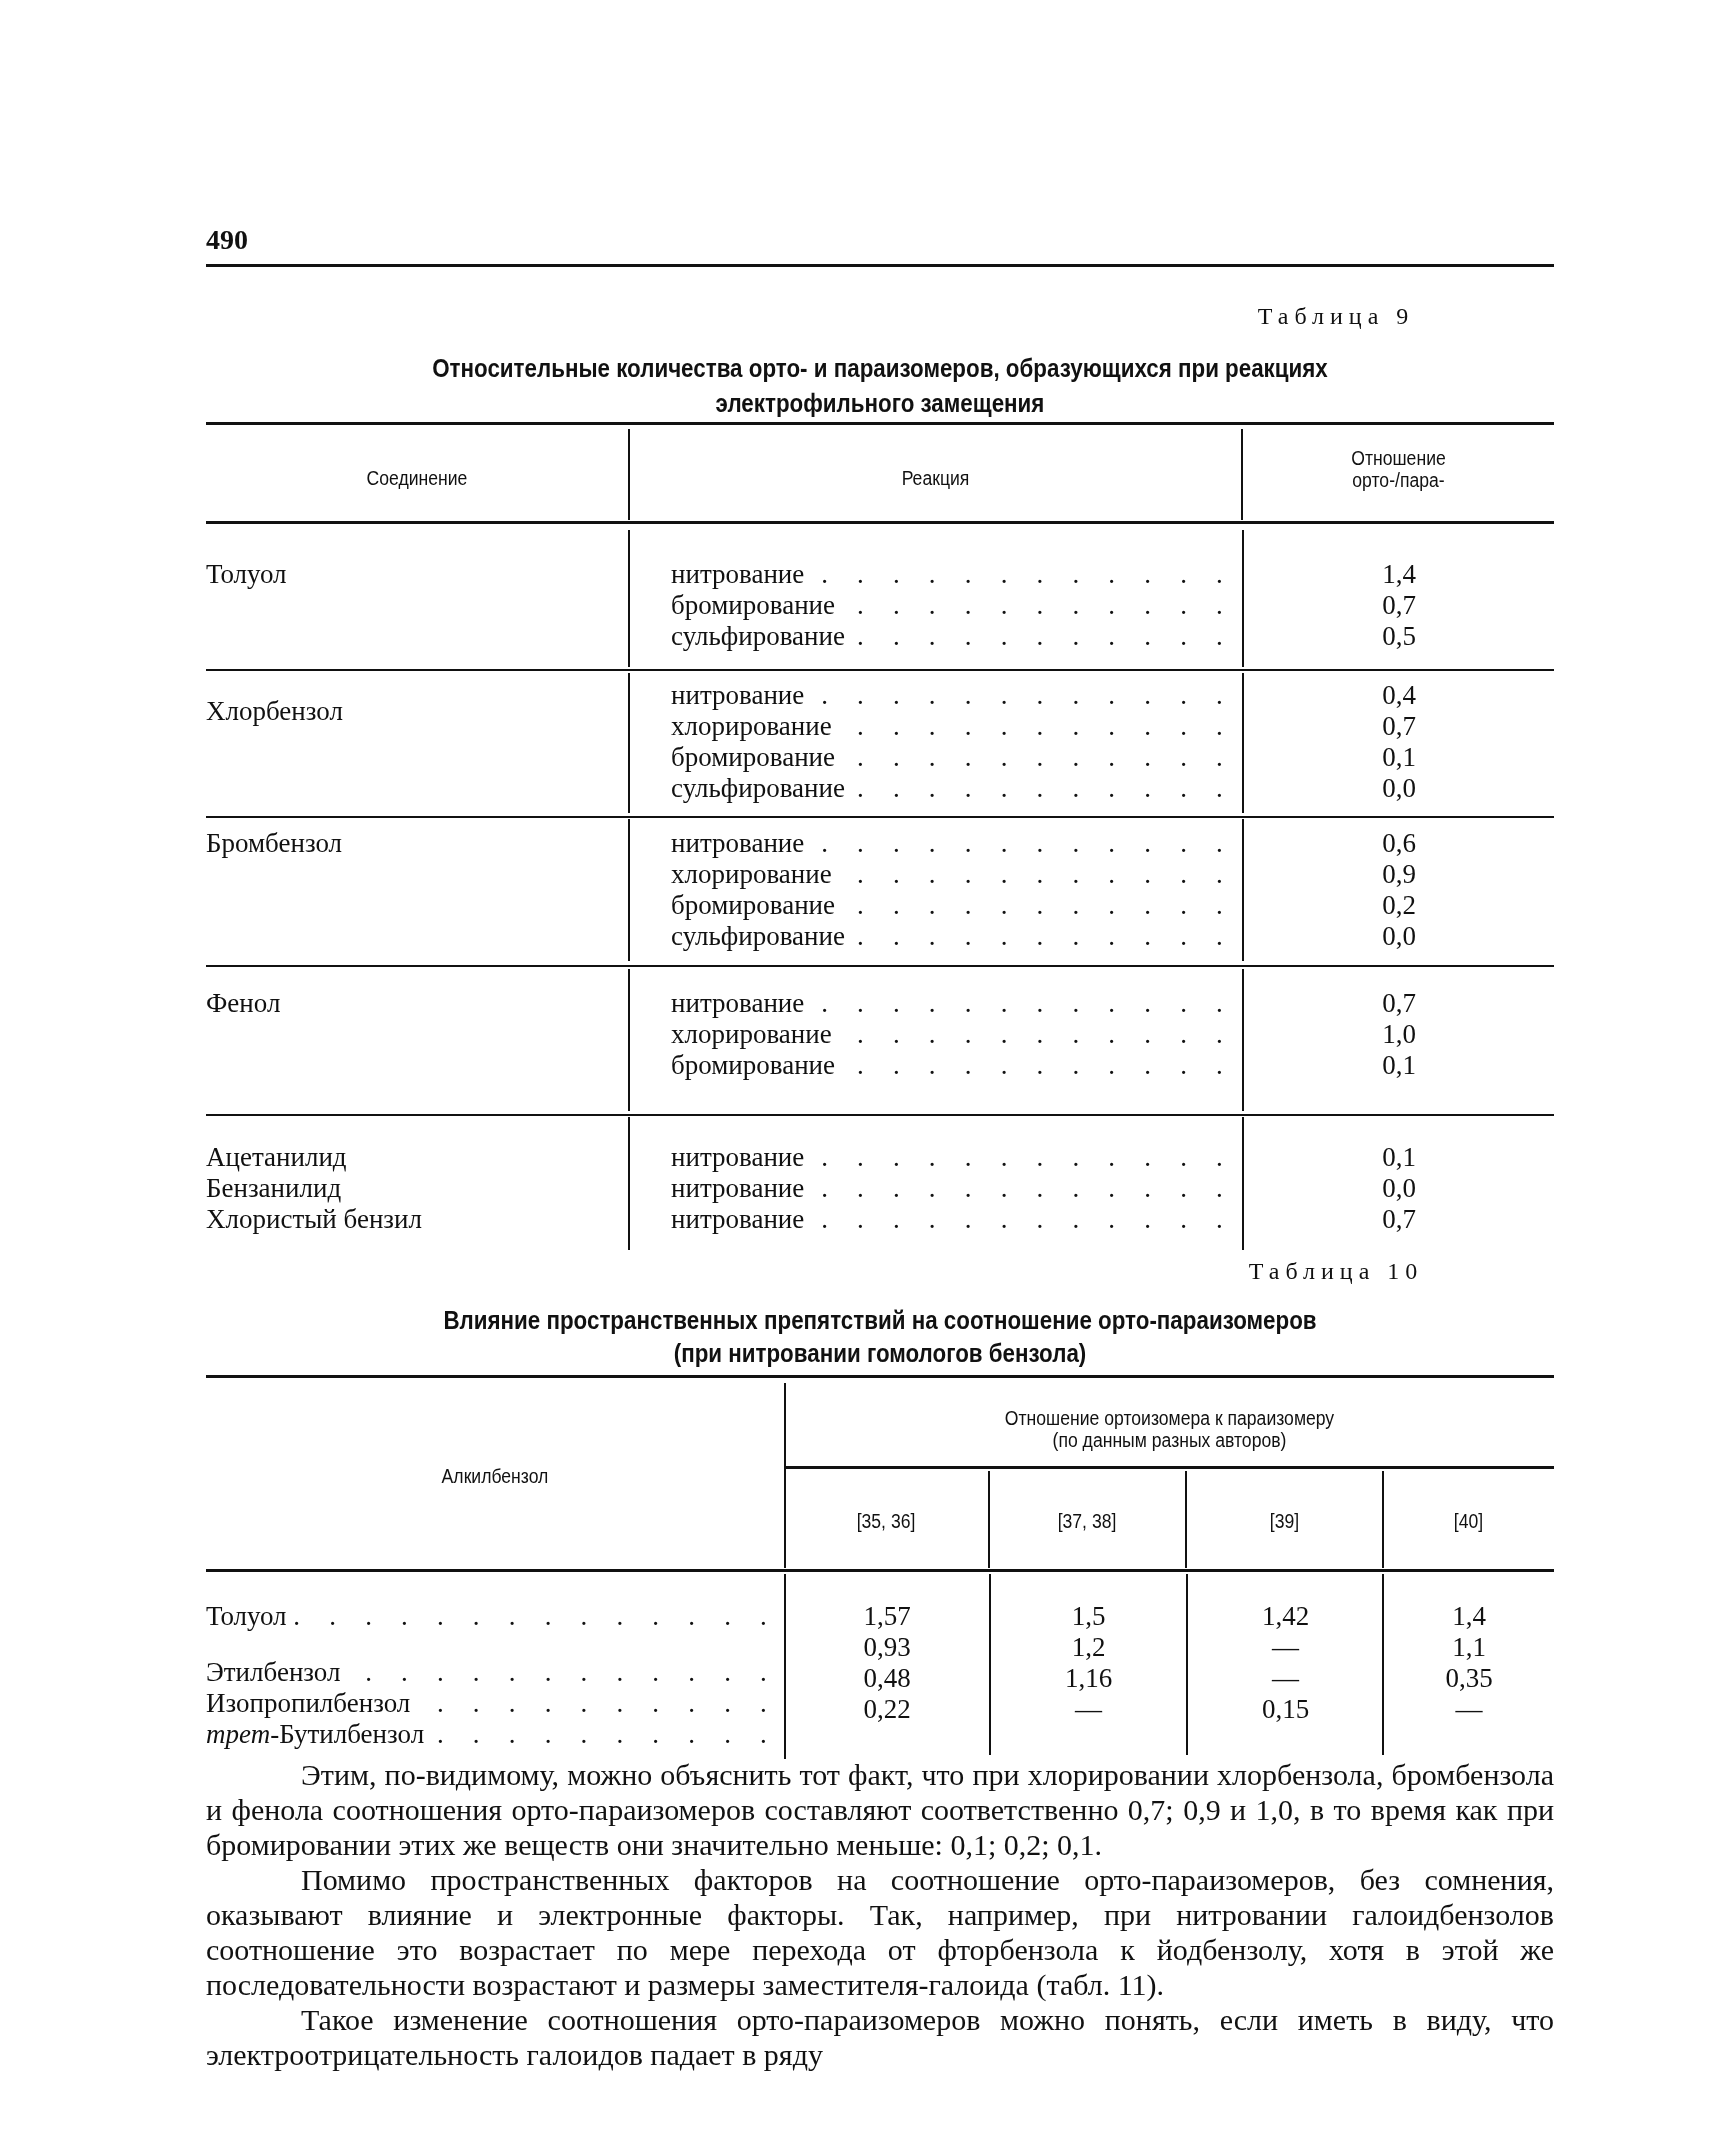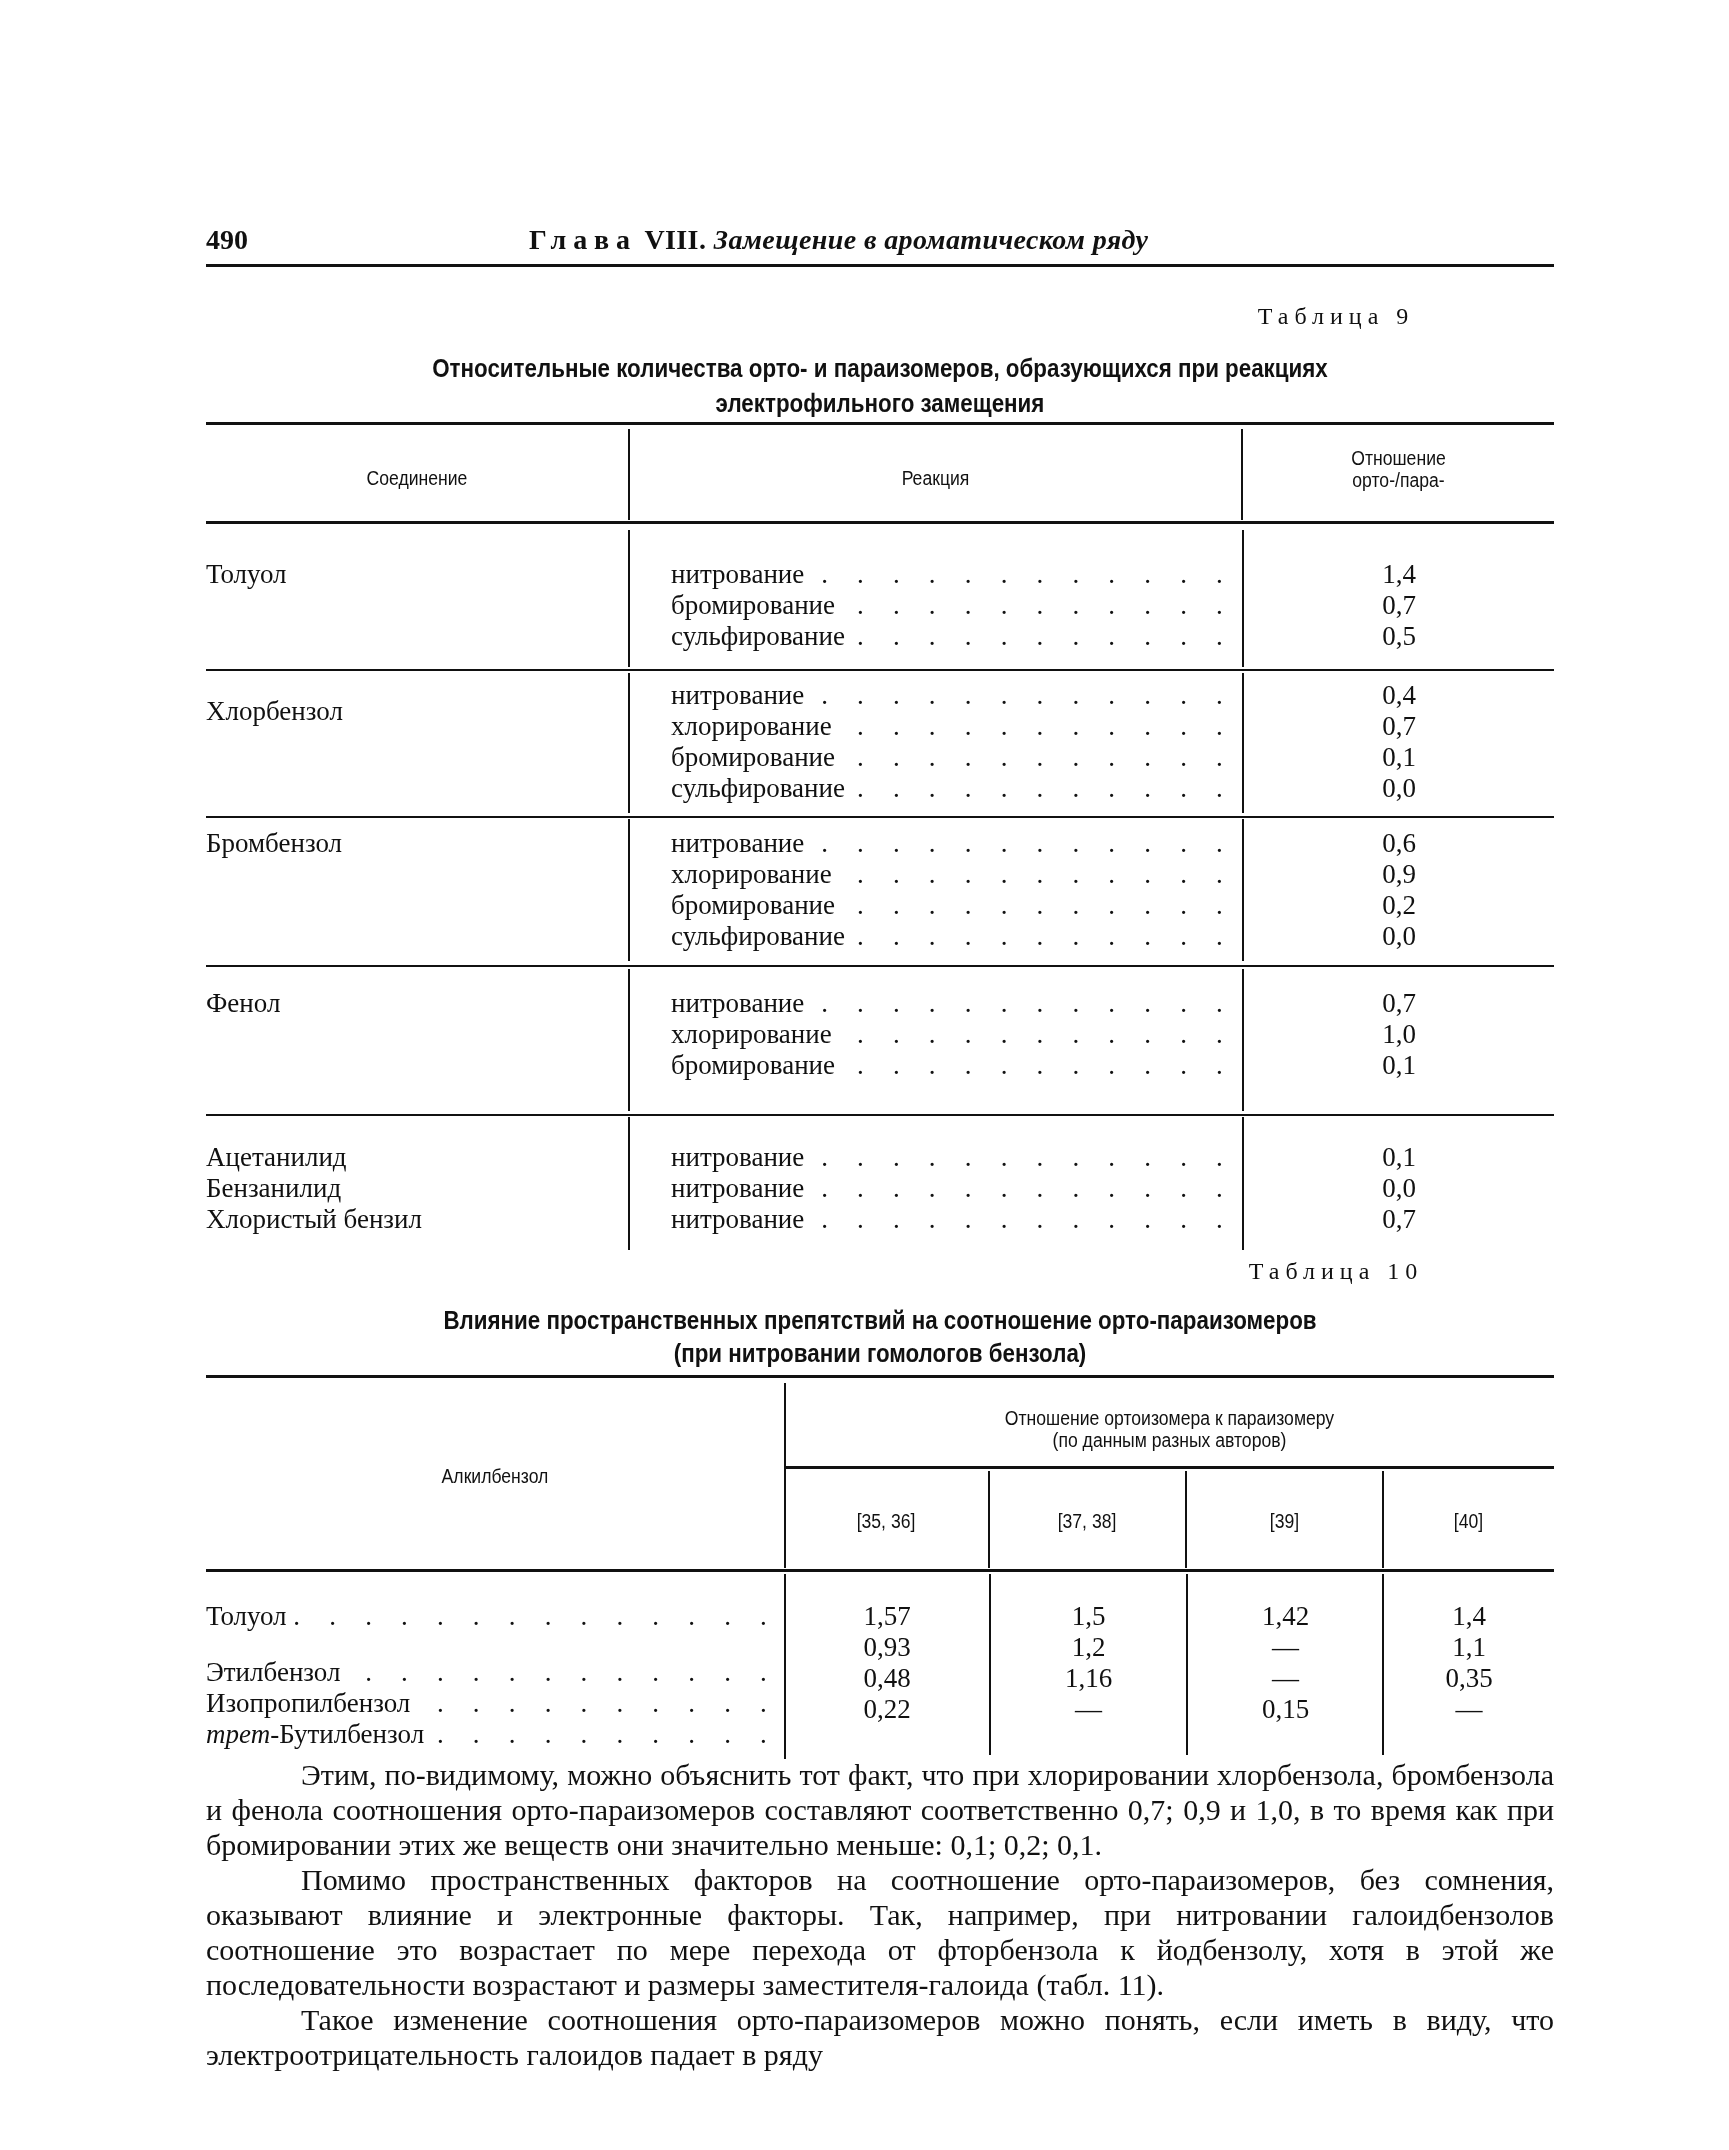--- a/index.html
+++ b/index.html
@@ -24,25 +24,20 @@
   .lead .dots{flex:1;overflow:hidden;white-space:nowrap;letter-spacing:11.2px;text-align:right;direction:rtl;}
   .num{text-align:center;font-size:27px;line-height:31px;}
   .para{font-size:30px;line-height:35px;text-align:justify;text-align-last:left;}
   .para p{margin:0;text-indent:95px;}
 </style>
 </head>
 <body>
 
 <div class="abs runhead">
   <span class="pg">490</span>
-  <span class="title">
-    <span class="sp">Глава</span>
-    <span>VIII.</span>
-    <i>Замещение в ароматическом ряду</i>
-  </span>
 </div>
 <div class="rule" style="left:206px;top:264px;width:1348px;height:3px;"></div>
 
 <div class="abs tlabel" style="left:1118px;top:303px;width:436px;">Таблица 9</div>
 <div class="abs tcap" style="left:163px;top:351px;width:1434px;">Относительные количества орто- и параизомеров, образующихся при реакциях</div>
 <div class="abs tcap" style="left:163px;top:386px;width:1434px;">электрофильного замещения</div>
 <div class="rule" style="left:206px;top:422px;width:1348px;height:3px;"></div>
 
 <div class="vline" style="left:628px;top:429px;height:91px;"></div>
 <div class="vline" style="left:1241px;top:429px;height:91px;"></div>

